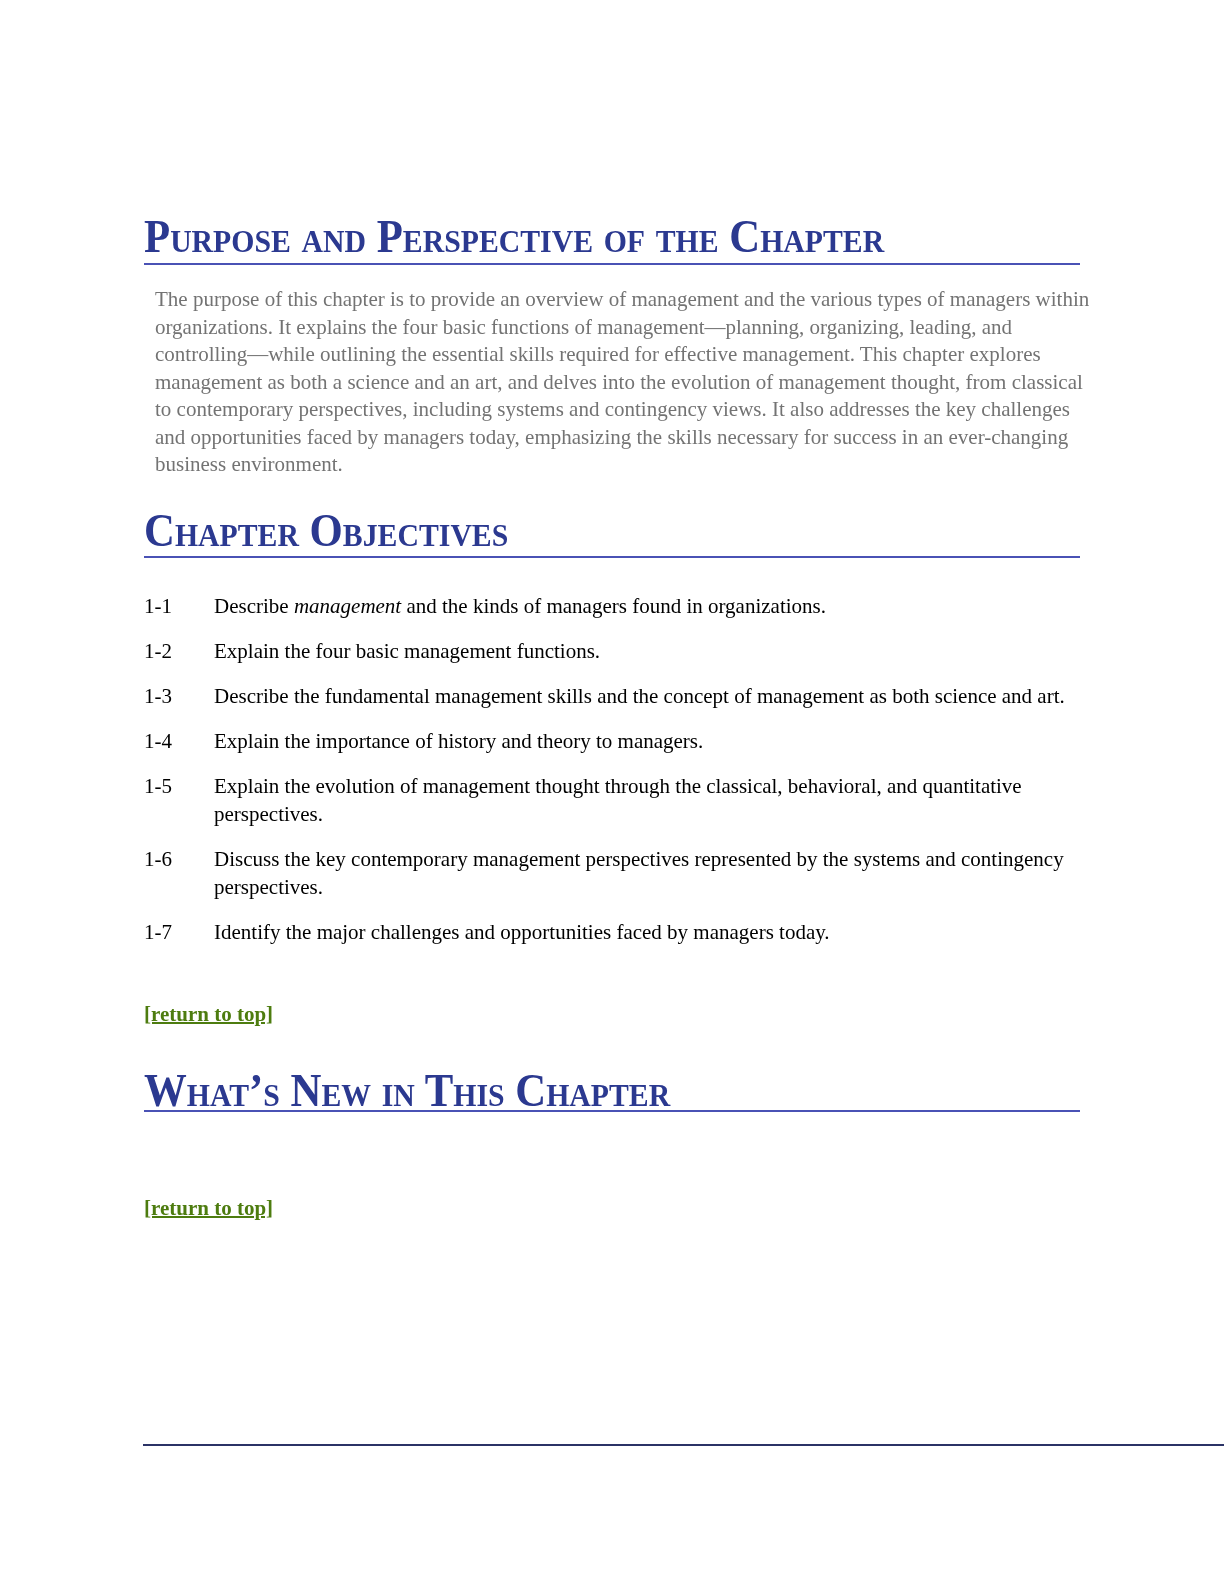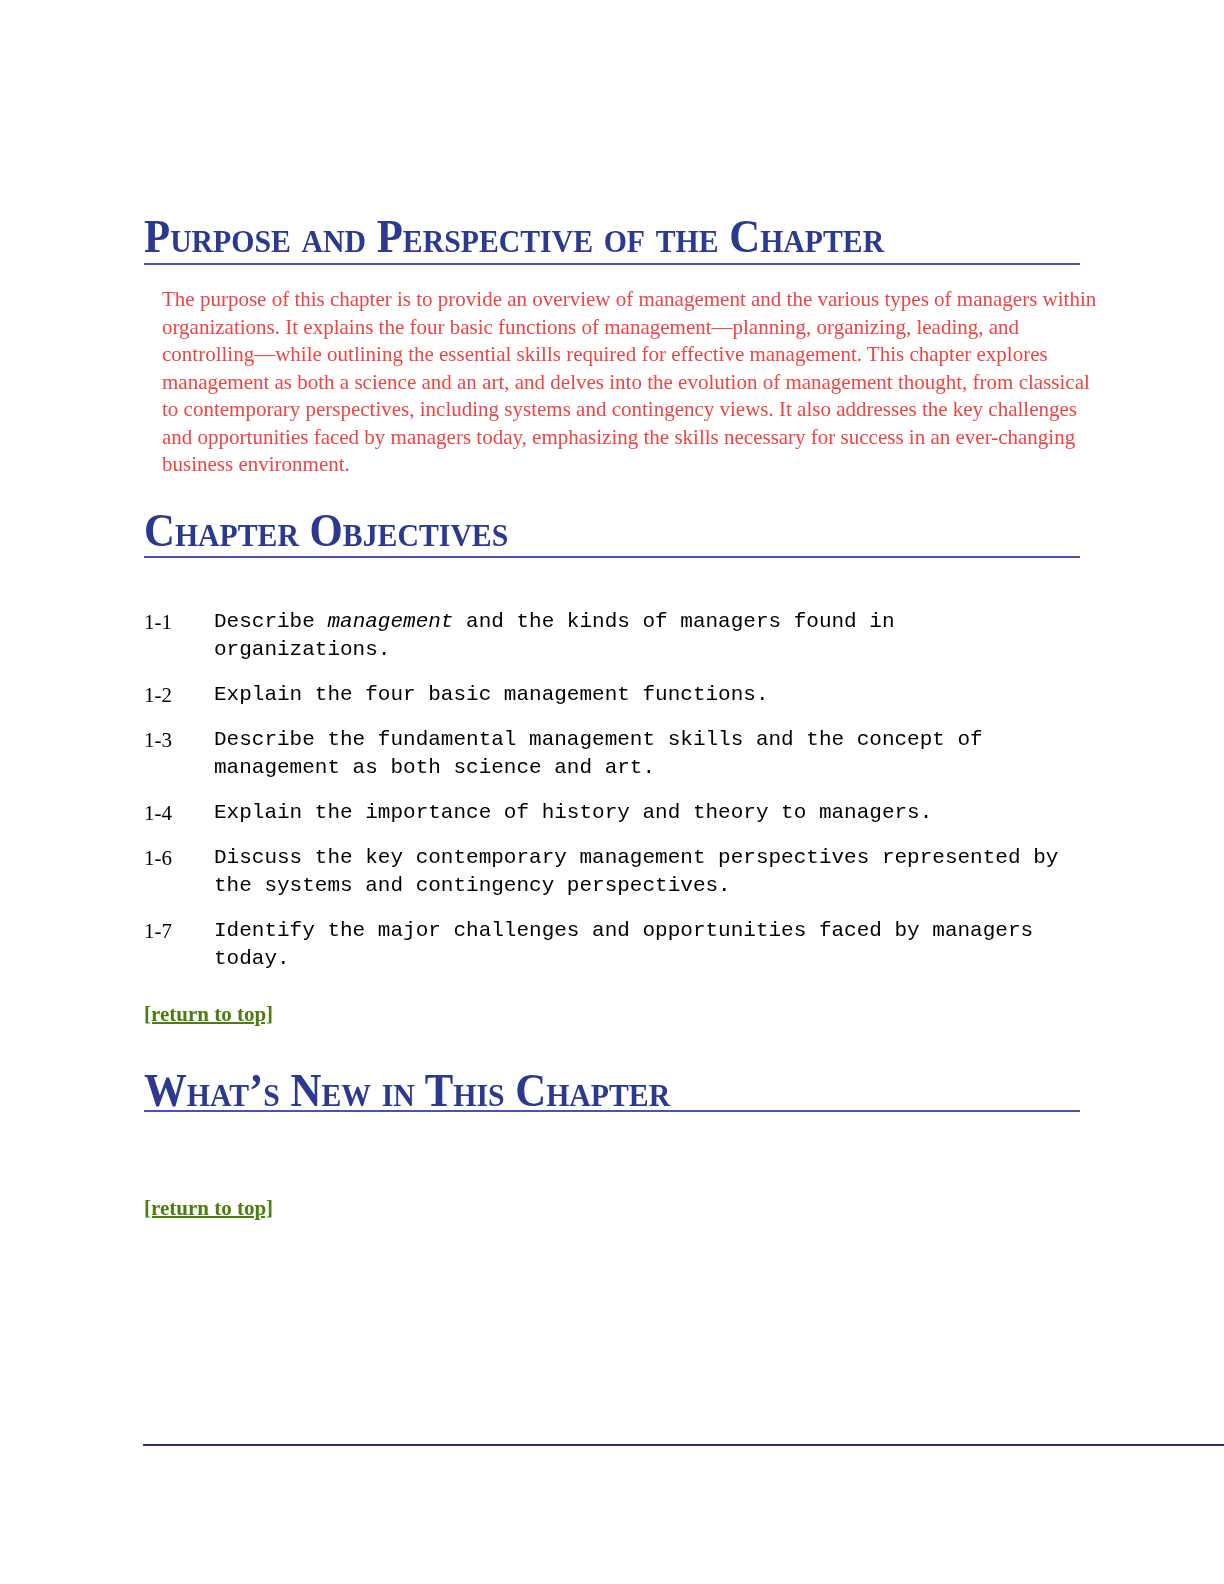--- a/index.html
+++ b/index.html
@@ -47,51 +47,51 @@
   .rule {
     position: absolute;
     left: 144px;
     width: 936px;
     height: 2px;
     background: #4A52B5;
   }
 
   .body {
     position: absolute;
-    left: 162px;
+    left: 155px;
     width: 936px;
     margin: 0;
     font-size: 21px;
     line-height: 27.5px;
-    color: #ef4444;
+    color: #737373;
   }
 
   .h-purpose   { top: 212px; }
   .rule-purpose{ top: 263px; }
   .p-purpose   { top: 286px; }
 
   .h-objectives    { top: 506px; }
   .rule-objectives { top: 556px; }
   .p-objectives    { top: 575px; }
 
   .obj-list {
     position: absolute;
     left: 144px;
-    top: 608px;
+    top: 592px;
     width: 936px;
     font-size: 21px;
     line-height: 28px;
   }
   .obj-item {
     display: grid;
     grid-template-columns: 70px 1fr;
     margin-bottom: 17px;
   }
   .obj-num  { display: block; }
-  .obj-text { display: block; font-family: Liberation Mono, monospace; }
+  .obj-text { display: block; }
   .obj-text em { font-style: italic; }
 
   .return-link {
     position: absolute;
     left: 144px;
     font-family: "Liberation Serif", serif;
     font-weight: 700;
     font-size: 21px;
     line-height: 28px;
     color: #4d7c0f;
@@ -143,20 +143,24 @@
     <div class="obj-item">
       <span class="obj-num">1-3</span>
       <span class="obj-text">Describe the fundamental management skills and the concept of management as both science and art.</span>
     </div>
 
     <div class="obj-item">
       <span class="obj-num">1-4</span>
       <span class="obj-text">Explain the importance of history and theory to managers.</span>
     </div>
 
+    <div class="obj-item">
+      <span class="obj-num">1-5</span>
+      <span class="obj-text">Explain the evolution of management thought through the classical, behavioral, and quantitative perspectives.</span>
+    </div>
 
     <div class="obj-item">
       <span class="obj-num">1-6</span>
       <span class="obj-text">Discuss the key contemporary management perspectives represented by the systems and contingency perspectives.</span>
     </div>
 
     <div class="obj-item">
       <span class="obj-num">1-7</span>
       <span class="obj-text">Identify the major challenges and opportunities faced by managers today.</span>
     </div>

